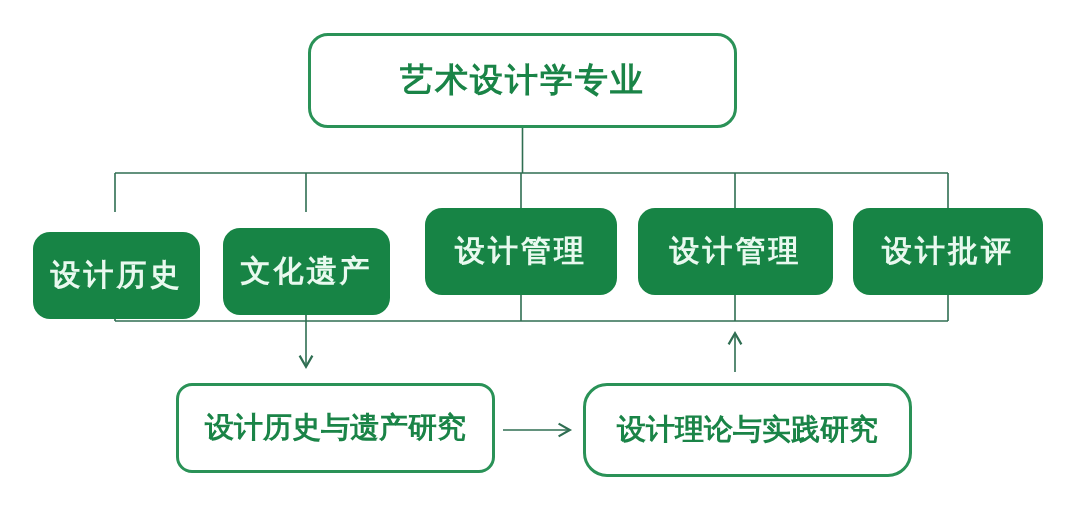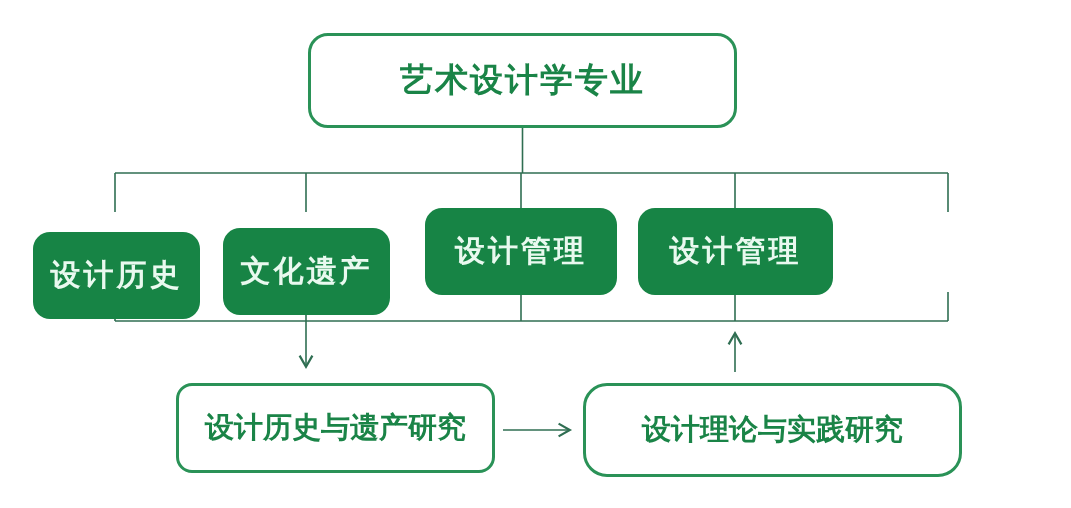--- a/index.html
+++ b/index.html
@@ -31,21 +31,21 @@
     font-size:30px;
     letter-spacing:3px;
   }
   .root-box{left:308px;top:33px;width:429px;height:95px;font-size:33px;letter-spacing:2px;}
   .branch-1{left:33px;top:208px;width:167px;height:87px;margin-top:24px;}
   .branch-2{left:223px;top:196px;width:167px;height:87px;margin-top:32px;}
   .branch-3{left:425px;top:208px;width:192px;height:87px;}
   .branch-4{left:638px;top:208px;width:195px;height:87px;}
   .branch-5{left:853px;top:208px;width:190px;height:87px;}
   .outcome-1{left:176px;top:383px;width:319px;height:90px;font-size:29px;border-radius:16px;}
-  .outcome-2{left:583px;top:383px;width:379px;height:94px;font-size:29px;border-radius:24px;}
+  .outcome-2{left:583px;top:383px;width:329px;height:94px;font-size:29px;border-radius:24px;}
   .connectors{position:absolute;left:0;top:0;width:1071px;height:508px;}
   .watermark{
     position:absolute;
     left:744px;top:447px;
     font-size:30px;
     font-weight:bold;
     letter-spacing:1px;
     color:#bfbfbf;
     text-shadow:2px 2px 0 #ffffff,-1px -1px 0 #ffffff;
     white-space:nowrap;
@@ -91,20 +91,23 @@
   </div>
   <div class="box fill-box branch-2">
     <span>文化遗产</span>
   </div>
   <div class="box fill-box branch-3">
     <span>设计管理</span>
   </div>
   <div class="box fill-box branch-4">
     <span>设计管理</span>
   </div>
+  <div class="box fill-box branch-5">
+    <span>设计批评</span>
+  </div>
 
   <div class="box outline-box outcome-1">
     <span>设计历史与遗产研究</span>
   </div>
   <div class="box outline-box outcome-2">
     <span>设计理论与实践研究</span>
   </div>
 
 
 </div>

